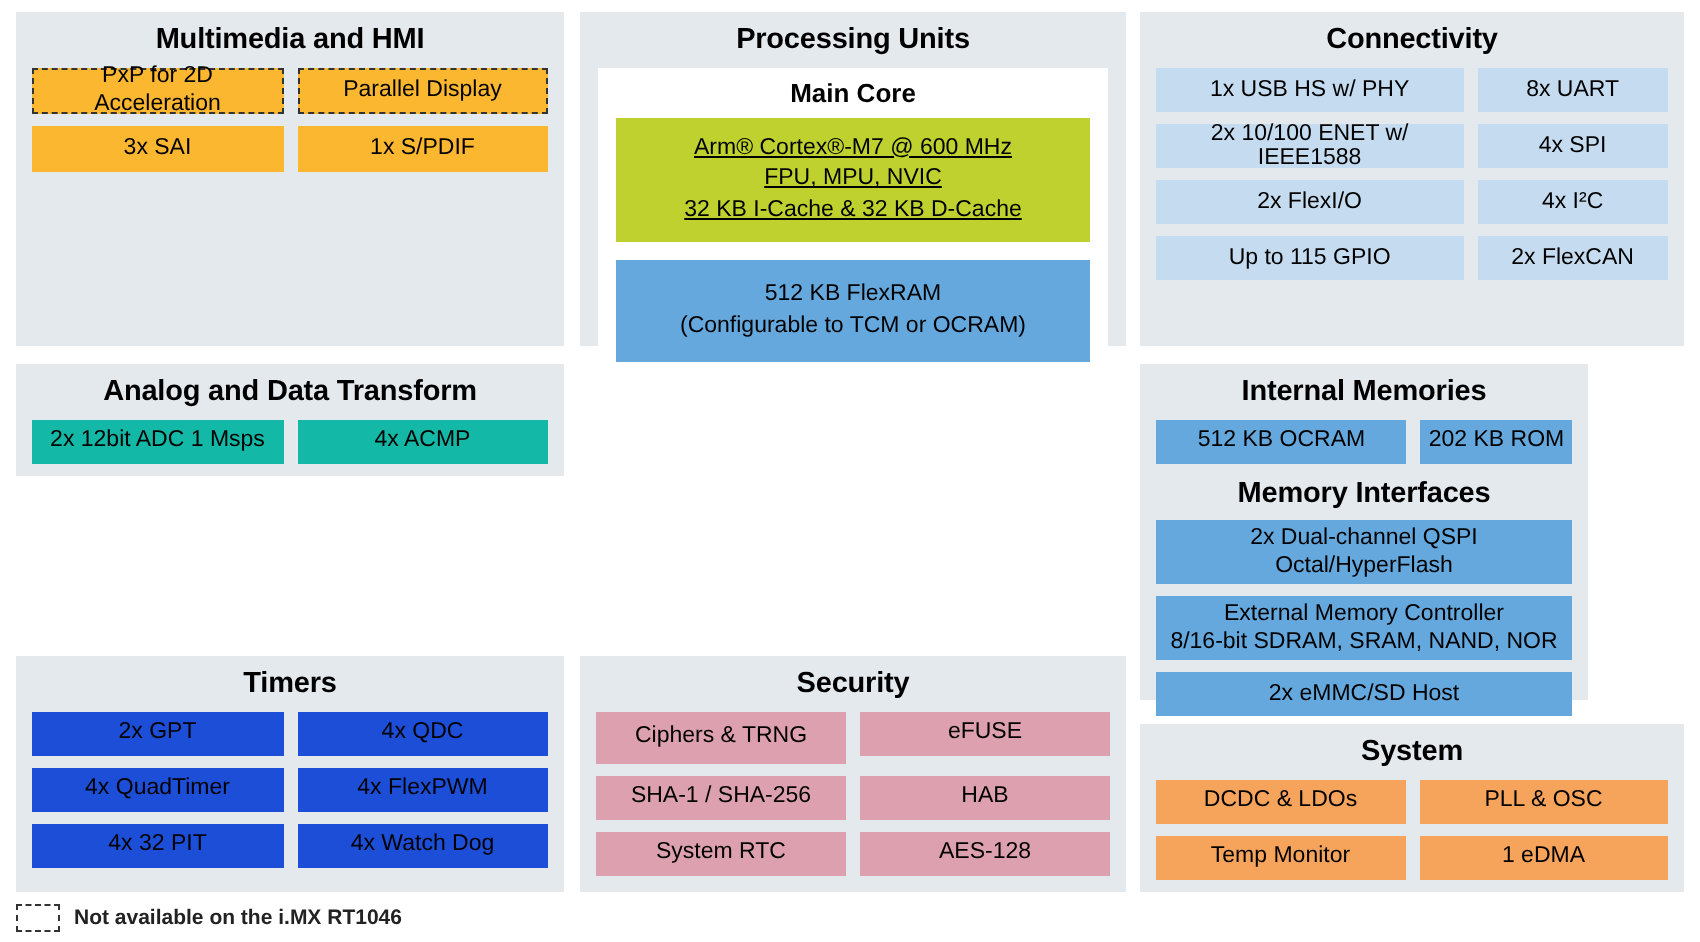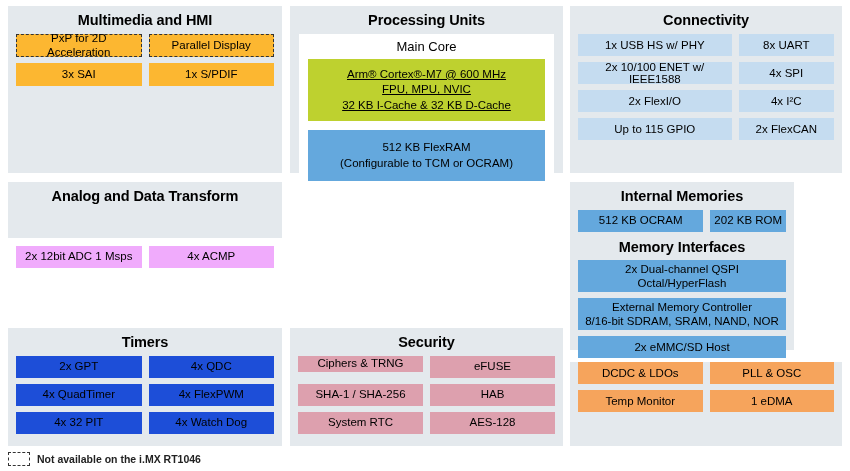--- a/index.html
+++ b/index.html
@@ -21,21 +21,21 @@
     text-align:center;
     font-weight:bold;
     font-size:14.5px;
     color:#000;
     line-height:1;
     padding:7px 0 6px 0;
     letter-spacing:-0.1px;
   }
   .sub-title{
     text-align:center;
-    font-weight:normal;
+    font-weight:bold;
     font-size:13px;
     color:#000;
     padding:5px 0 5px 0;
   }
   .grid{
     display:flex;
     flex-wrap:wrap;
     padding:0 8px 8px 8px;
     box-sizing:border-box;
     gap:6px 7px;
@@ -55,21 +55,21 @@
   }
   .col2{ width:calc(50% - 3.5px); }
   .full{ width:100%; }
 
   
   .c-orange{ background:#fcb731; }
   .c-orange2{ background:#f6a45c; }
   .c-lime{ background:#bed12f;text-decoration:underline; }
   .c-blue{ background:#64a8dd; }
   .c-lblue{ background:#c5dcf0; }
-  .c-lav{ background:#f0abfc;margin-top:36px; }
+  .c-lav{ background:#14b8a6; }
   .c-gray{ background:#1d4ed8; }
   .c-pink{ background:#dda0ae; }
   .dashed{ border:1.5px dashed #333333; }
 
   
   #multimedia{ left:8px;  top:6px;   width:274px; height:167px; }
   #processing{ left:290px;top:6px;   width:273px; height:167px; }
   #connectivity{ left:570px;top:6px; width:272px; height:167px; }
 
   #analog{ left:8px;  top:182px; width:274px; height:56px; }
@@ -217,30 +217,31 @@
     <div class="cell col2 c-gray" style="height:22px">4x QuadTimer</div>
     <div class="cell col2 c-gray" style="height:22px">4x FlexPWM</div>
     <div class="cell col2 c-gray" style="height:22px">4x 32 PIT</div>
     <div class="cell col2 c-gray" style="height:22px">4x Watch Dog</div>
   </div>
 </div>
 
 <div class="panel" id="security">
   <div class="panel-title">Security</div>
   <div class="grid">
-    <div class="cell col2 c-pink" style="height:16px">Ciphers &amp; TRNG</div>
+    <div class="cell col2 c-pink" style="height:26px">Ciphers &amp; TRNG</div>
     <div class="cell col2 c-pink" style="height:22px">eFUSE</div>
     <div class="cell col2 c-pink" style="height:22px">SHA-1 / SHA-256</div>
     <div class="cell col2 c-pink" style="height:22px">HAB</div>
     <div class="cell col2 c-pink" style="height:22px">System RTC</div>
     <div class="cell col2 c-pink" style="height:22px">AES-128</div>
   </div>
 </div>
 
 <div class="panel" id="system">
+  <div class="panel-title">System</div>
   <div class="grid">
     <div class="cell col2 c-orange2" style="height:22px">DCDC &amp; LDOs</div>
     <div class="cell col2 c-orange2" style="height:22px">PLL &amp; OSC</div>
     <div class="cell col2 c-orange2" style="height:22px">Temp Monitor</div>
     <div class="cell col2 c-orange2" style="height:22px">1 eDMA</div>
   </div>
 </div>
 
 <div id="legend">
   <div class="legend-swatch"></div>

